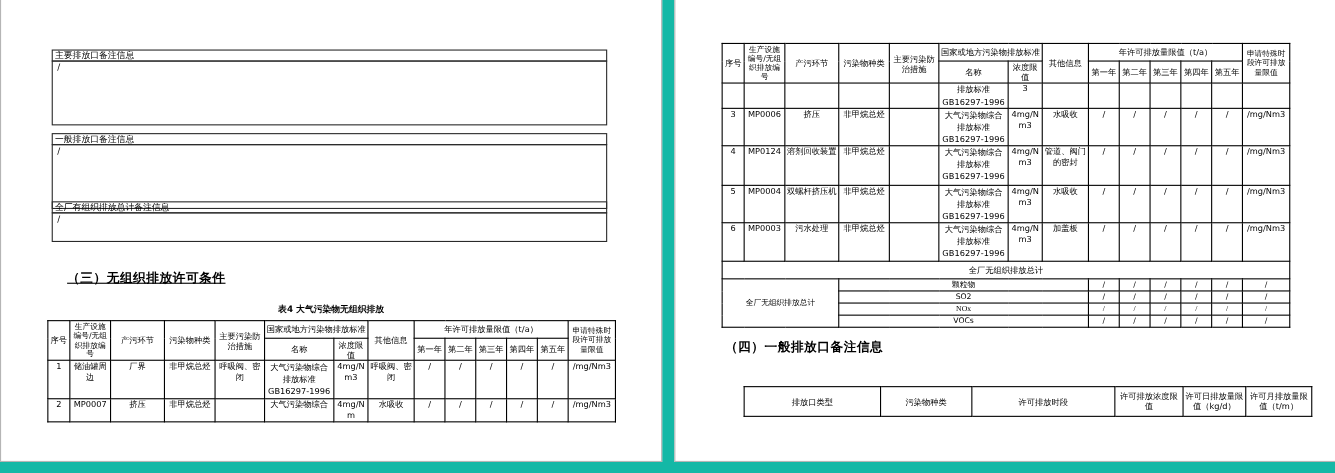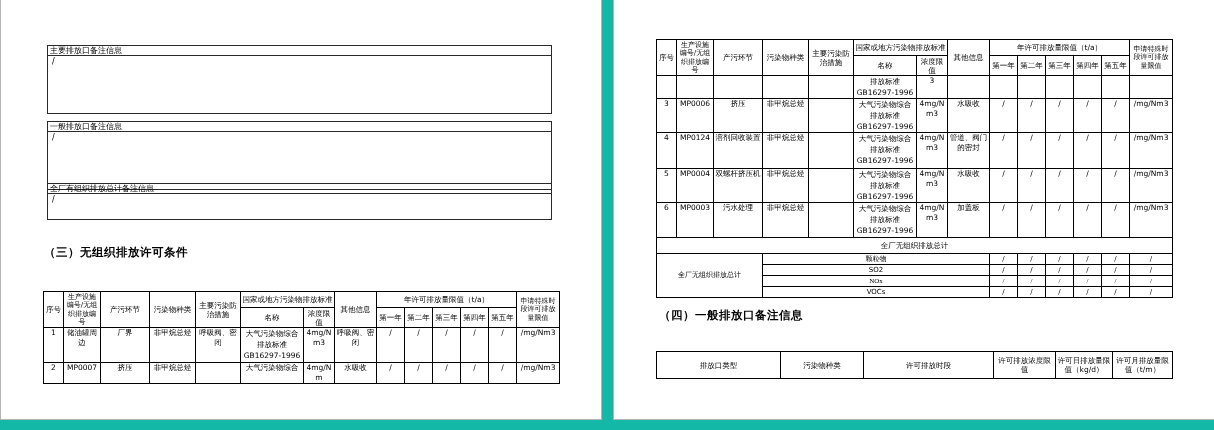--- a/index.html
+++ b/index.html
@@ -28,21 +28,21 @@
   table.grid td { border:1px solid #000; text-align:center; vertical-align:top;
                   padding:0 1px; line-height:10px; word-break:break-all; overflow:hidden; }
   table.grid td.hd { vertical-align:middle; line-height:9px; }
   table.grid td.hd-sm { font-size:7px; line-height:8.5px; }
   table.grid td.mid { vertical-align:middle; }
   .std-line { line-height:11px; }
   tr.tight td { line-height:10px; }
   tr.sumrow td { line-height:9px; font-size:7px; vertical-align:middle; }
 
   table#table5 { position:absolute; border-collapse:collapse; table-layout:fixed;
-                 width:516px; font-size:7.5px; color:#000; }
+                 width:516px; font-size:7.5px; color:#000;margin-left:20px; }
   table#table5 td { border:1px solid #000; text-align:center; vertical-align:middle;
                     padding:0 1px; line-height:9px; word-break:break-all; }
 </style>
 </head>
 <body>
 
 <div id="canvas">
 
   <div class="page" id="page-left">
 
@@ -54,22 +54,23 @@
     <div class="remark" style="top:126px;">
       <div class="rk-head">一般排放口备注信息</div>
       <div class="rk-body" style="height:59px;">/</div>
     </div>
 
     <div class="remark" style="top:188px;">
       <div class="rk-head">全厂有组织排放总计备注信息</div>
       <div class="rk-body" style="height:27px;">/</div>
     </div>
 
-    <div class="sec-heading" style="left:43px; top:250px;">（三）无组织排放许可条件</div>
-
+    <div class="sec-heading" style="left:60px; top:250px;text-decoration:underline;">（三）无组织排放许可条件</div>
+
+    <div class="tbl-title" style="left:42px; top:281px;">表4  大气污染物无组织排放</div>
 
     <table class="grid" style="left:42px; top:296px;">
       <colgroup>
         <col style="width:20px">
           <col style="width:37px">
           <col style="width:49px">
           <col style="width:46px">
         <col style="width:45px">
           <col style="width:63px">
           <col style="width:31px">

